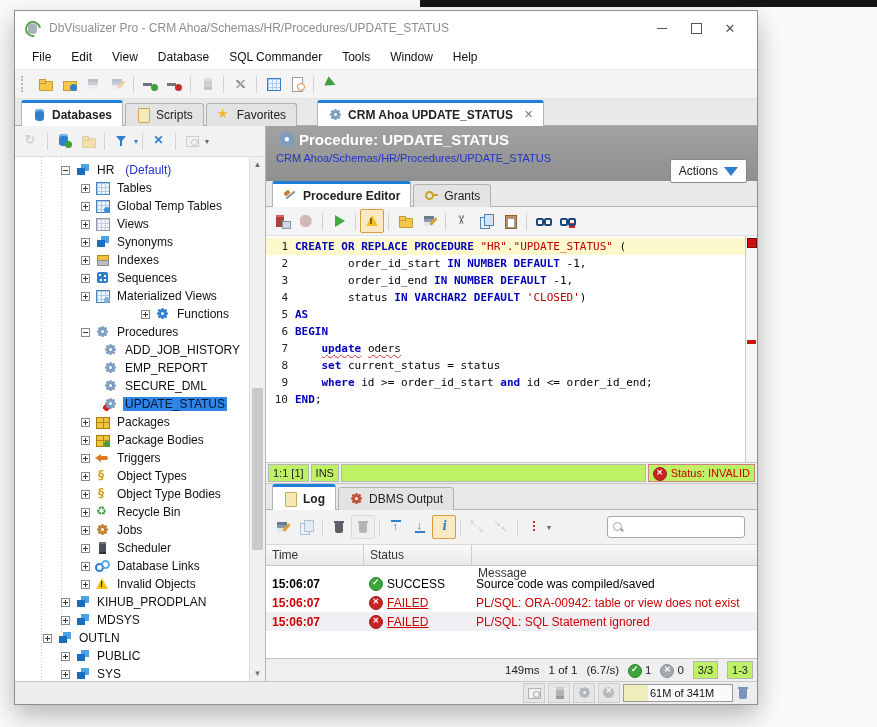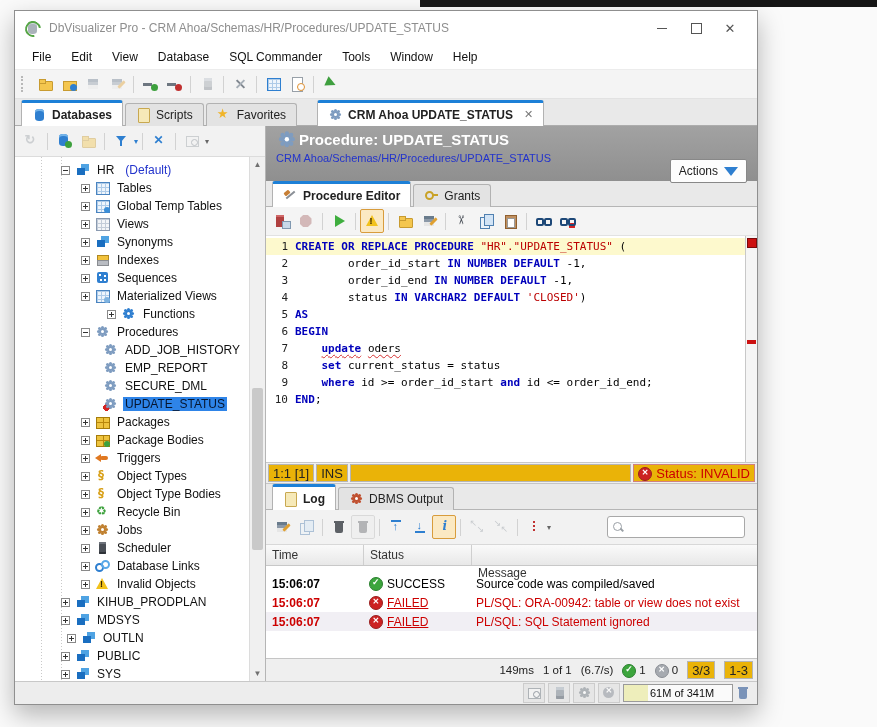--- a/index.html
+++ b/index.html
@@ -178,21 +178,21 @@
   .cline{display:flex;white-space:pre;}
   .cline.hl{background:#fdf9cd;}
   .gut{width:22px;text-align:right;padding-right:7px;color:#222;flex:none;}
   .k{color:#0000bb;font-weight:bold;}
   .s{color:#bb0000;}
   .sq{text-decoration:underline;text-decoration-style:wavy;text-decoration-color:#d43030;text-decoration-thickness:1px;text-underline-offset:2px;}
   .err-stripe{position:absolute;right:0;top:0;bottom:0;width:11px;background:#f5f5f5;border-left:1px solid #c8c8c8;}
   .err-stripe .m1{position:absolute;left:1px;top:2px;width:8px;height:8px;background:#cc1111;border:1px solid #7a0a0a;}
   .err-stripe .m2{position:absolute;left:1px;top:46%;width:9px;height:4px;background:#cc1111;}
   .ed-status{height:20px;flex:none;background:#efefef;display:flex;align-items:center;gap:2px;padding:0 2px;border-bottom:1px solid #c5c5c5;}
-  .cellb{height:16px;border:1px solid #b5b5b5;background:#eab308;font-size:13px;display:flex;align-items:center;padding:0 4px;color:#222;}
+  .cellb{height:16px;border:1px solid #b5b5b5;background:#bef264;font-size:11px;display:flex;align-items:center;padding:0 4px;color:#222;}
   .cell-long{flex:1;}
   .cell-invalid{border-color:#d08080;color:#cc0000;gap:4px;}
   
   .log-tabs{height:25px;background:#e9e9e9;border-bottom:1px solid #b5b5b5;display:flex;align-items:flex-end;padding-left:6px;flex:none;}
   .log-toolbar{height:34px;background:#f2f2f2;display:flex;align-items:center;padding:0 4px;flex:none;border-bottom:1px solid #d8d8d8;}
   .search{margin-left:auto;margin-right:8px;width:128px;height:20px;border:1px solid #a8a8a8;border-radius:3px;background:#fff;display:flex;align-items:center;padding:0 4px;}
   .mag{width:12px;height:12px;position:relative;}
   .mag::before{content:'';position:absolute;left:1px;top:1px;width:7px;height:7px;border:1.5px solid #9aa0a6;border-radius:50%;}
   .mag::after{content:'';position:absolute;left:8px;top:8px;width:4px;height:1.5px;background:#9aa0a6;transform:rotate(45deg);}
   .log-table{flex:1;background:#fff;display:flex;flex-direction:column;min-height:0;overflow:hidden;gap:8px;}
@@ -373,21 +373,21 @@
               <div class="trow" style="padding-left: 66px;">
                 <span class="exp plus"></span>
                 <span class="ic sequence-icon"></span>
                 <span class="lbl">Sequences</span>
               </div>
               <div class="trow" style="padding-left: 66px;">
                 <span class="exp plus"></span>
                 <span class="ic mview-icon"></span>
                 <span class="lbl">Materialized Views</span>
               </div>
-              <div class="trow" style="padding-left: 92px;">
+              <div class="trow" style="padding-left: 92px; justify-content: center;">
                 <span class="exp plus"></span>
                 <span class="ic gear function-gear-icon"></span>
                 <span class="lbl">Functions</span>
               </div>
               <div class="trow" style="padding-left: 66px;">
                 <span class="exp"></span>
                 <span class="ic gear procedures-gear-icon"></span>
                 <span class="lbl">Procedures</span>
               </div>
               <div class="trow" style="padding-left: 88px;">
@@ -459,21 +459,21 @@
               <div class="trow" style="padding-left: 46px;">
                 <span class="exp plus"></span>
                 <span class="ic schema-icon"></span>
                 <span class="lbl">KIHUB_PRODPLAN</span>
               </div>
               <div class="trow" style="padding-left: 46px;">
                 <span class="exp plus"></span>
                 <span class="ic schema-icon"></span>
                 <span class="lbl">MDSYS</span>
               </div>
-              <div class="trow" style="padding-left: 52px;">
+              <div class="trow" style="padding-left: 28px;">
                 <span class="exp plus"></span>
                 <span class="ic schema-icon"></span>
                 <span class="lbl">OUTLN</span>
               </div>
               <div class="trow" style="padding-left: 46px;">
                 <span class="exp plus"></span>
                 <span class="ic schema-icon"></span>
                 <span class="lbl">PUBLIC</span>
               </div>
               <div class="trow" style="padding-left: 46px;">

